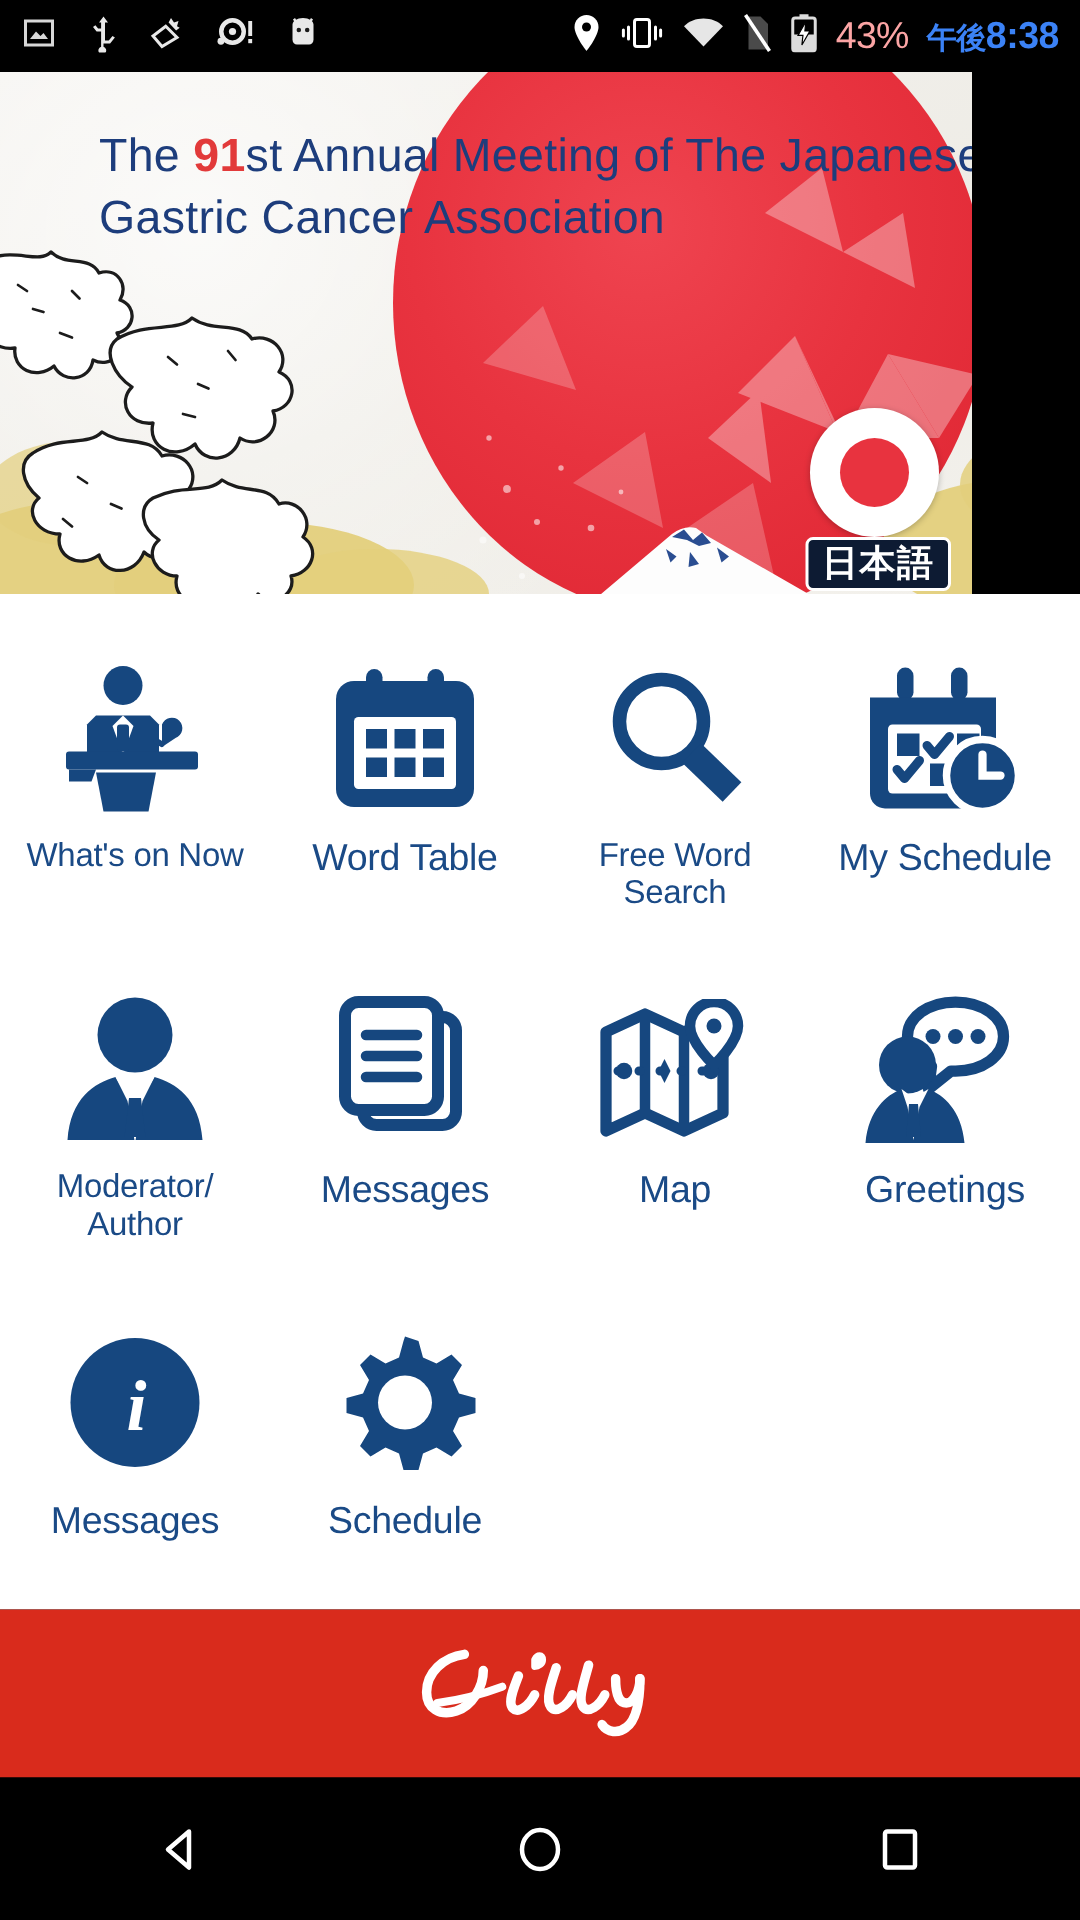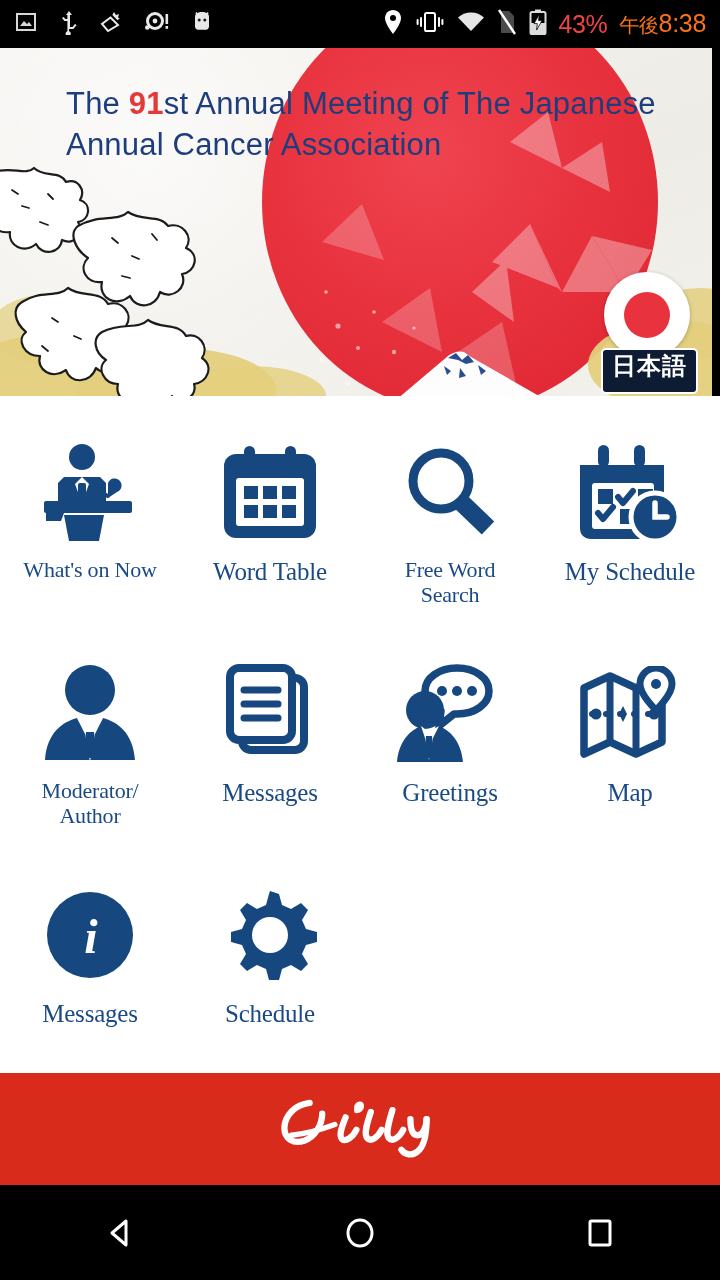--- a/index.html
+++ b/index.html
@@ -11,27 +11,27 @@
   }
 
   
   .statusbar {
     height:48px; width:720px; background:#000; color:#fff;
     display:flex; align-items:center; padding:0 14px;
   }
   .sb-left { display:flex; align-items:center; gap:20px; }
   .sb-right { display:flex; align-items:center; gap:12px; margin-left:auto; }
   .sb-ico { display:block; }
-  .sb-battery-text { font-size:25px; letter-spacing:-0.5px; font-weight:400; color:#ef4444; }
-  .sb-clock { font-size:25px; font-weight:400; color:#f97316; letter-spacing:-0.3px; }
+  .sb-battery-text { font-size:25px; letter-spacing:-0.5px; font-weight:400; color:#fca5a5; }
+  .sb-clock { font-size:25px; font-weight:700; color:#3b82f6; letter-spacing:-0.3px; }
   .sb-clock .ampm { font-size:20px; }
 
   
   .banner {
-    position:relative; width:712px; height:348px; overflow:hidden;
+    position:relative; width:648px; height:348px; overflow:hidden;
     background:#f2f0ec;
   }
   .banner-paper {
     position:absolute; inset:0;
     background:
       radial-gradient(circle at 20% 30%, rgba(255,255,255,.7), transparent 60%),
       linear-gradient(160deg,#f4f2ee 0%, #eeece6 55%, #f3f1ec 100%);
   }
   .sun {
     position:absolute; left:262px; top:-56px;
@@ -54,21 +54,21 @@
   .lang-btn {
     position:absolute; right:22px; bottom:38px;
     width:86px; height:86px; border-radius:50%;
     background:#fff; box-shadow:0 1px 4px rgba(0,0,0,.25);
     display:flex; align-items:center; justify-content:center;
   }
   .lang-btn .dot { width:46px; height:46px; border-radius:50%; background:#e8333f; }
   .lang-label {
     position:absolute; right:14px; bottom:2px;
     background:#0d1b33; color:#fff; font-size:24px; font-weight:700;
-    padding:2px 9px 12px; border-radius:5px;
+    padding:2px 9px 2px; border-radius:5px;
     border:2px solid #fff; letter-spacing:1px; line-height:1.15;
   }
 
   
   .grid-wrap { width:720px; height:677px; background:#fff; padding-top:30px; }
   .grid {
     display:grid;
     grid-template-columns:repeat(4,180px);
     grid-template-rows:repeat(3,221px);
   }
@@ -76,21 +76,21 @@
     display:flex; flex-direction:column;
     align-items:center; justify-content:flex-start;
     padding-top:8px; cursor:pointer;
   }
   .cell .ico {
     height:118px; display:flex; align-items:center; justify-content:center;
   }
   .cell .lbl {
     margin-top:6px; text-align:center;
     color:#1a4a86; font-size:25px; line-height:1.12;
-    font-weight:400; letter-spacing:-0.2px; padding:0 4px;font-family:Liberation Serif, serif;
+    font-weight:400; letter-spacing:-0.2px; padding:0 4px;
   }
   .cell .lbl.sm { font-size:22px; }
   .cell .lbl.xsm { font-size:21px; }
 
   
   .footer {
     width:720px; height:112px; background:#d92b1c;
     display:flex; align-items:center; justify-content:center;
   }
   .lilly { width:180px; height:70px; }
@@ -237,21 +237,21 @@
     <g fill="#2a4d91">
       <path d="M52 10 L60 5 L66 12 L72 7 L78 14 L70 16 L62 12 Z"></path>
       <path d="M48 18 l7 5 l-4 4 z"></path>
       <path d="M82 17 l8 6 l-5 4 z"></path>
       <path d="M64 20 l6 8 l-7 2 z"></path>
     </g>
   </svg>
 
   <div class="banner-title">
     <span>The </span><span class="num">91</span><span>st Annual Meeting of The Japanese</span><br>
-    <span>Annual Cancer Association</span>
+    <span>Gastric Cancer Association</span>
   </div>
 
   <div class="lang-btn">
     <span class="dot"></span>
   </div>
   <div class="lang-label">日本語</div>
 </div>
 
 <div class="grid-wrap">
   <div class="grid">
@@ -345,54 +345,54 @@
               <path d="M24 40 h34"></path>
               <path d="M24 54 h34"></path>
           </g>
         </svg>
       </span>
       <span class="lbl">Messages</span>
     </div>
 
     <div class="cell">
       <span class="ico">
-        <svg width="110" height="100" viewBox="0 0 110 100">
-          <path d="M62 4 C44 4 30 14 30 27 C30 36 36 43 46 47 L44 62 L59 50 C60 50 61 50 62 50 C80 50 94 40 94 27 C94 14 80 4 62 4 Z" fill="#ffffff" stroke="#16477f" stroke-width="7.5" stroke-linejoin="round"></path>
-          <circle cx="47" cy="27" r="5" fill="#16477f"></circle>
-          <circle cx="62" cy="27" r="5" fill="#16477f"></circle>
-          <circle cx="77" cy="27" r="5" fill="#16477f"></circle>
-          <circle cx="30" cy="46" r="19" fill="#16477f"></circle>
-          <path d="M2 98 C4 76 16 66 26 62 L34 78 L44 62 C54 66 66 76 68 98 Z" fill="#16477f"></path>
-          <path d="M26 62 L34 68 L44 62 L38 74 L34 96 L30 74 Z" fill="#ffffff"></path>
-          <path d="M31 72 h6 l2 22 h-10 z" fill="#16477f"></path>
-        </svg>
-      </span>
-      <span class="lbl">Greetings</span>
-    </div>
-
-    <div class="cell">
-      <span class="ico">
         <svg width="104" height="96" viewBox="0 0 104 96">
           <path d="M6 22 L32 10 L58 22 L84 10 L84 76 L58 88 L32 76 L6 88 Z" fill="none" stroke="#16477f" stroke-width="7.5" stroke-linejoin="round"></path>
           <path d="M32 10 v66 M58 22 v66" stroke="#16477f" stroke-width="7" fill="none"></path>
           <g stroke="#16477f" stroke-width="6" stroke-linecap="round" stroke-dasharray="1 13">
             <path d="M14 48 h66"></path>
           </g>
           <circle cx="18" cy="48" r="5.5" fill="#16477f"></circle>
           <circle cx="76" cy="48" r="5.5" fill="#16477f"></circle>
           <path d="M45 40 l4 8 l-4 8 l-4 -8 z" fill="#16477f"></path>
           <path d="M78 2 a16 16 0 0 1 16 16 c0 11 -16 26 -16 26 S62 29 62 18 A16 16 0 0 1 78 2 z" fill="#ffffff" stroke="#16477f" stroke-width="7"></path>
           <circle cx="78" cy="18" r="5" fill="#16477f"></circle>
         </svg>
       </span>
       <span class="lbl">Map</span>
     </div>
 
     <div class="cell">
       <span class="ico">
+        <svg width="110" height="100" viewBox="0 0 110 100">
+          <path d="M62 4 C44 4 30 14 30 27 C30 36 36 43 46 47 L44 62 L59 50 C60 50 61 50 62 50 C80 50 94 40 94 27 C94 14 80 4 62 4 Z" fill="#ffffff" stroke="#16477f" stroke-width="7.5" stroke-linejoin="round"></path>
+          <circle cx="47" cy="27" r="5" fill="#16477f"></circle>
+          <circle cx="62" cy="27" r="5" fill="#16477f"></circle>
+          <circle cx="77" cy="27" r="5" fill="#16477f"></circle>
+          <circle cx="30" cy="46" r="19" fill="#16477f"></circle>
+          <path d="M2 98 C4 76 16 66 26 62 L34 78 L44 62 C54 66 66 76 68 98 Z" fill="#16477f"></path>
+          <path d="M26 62 L34 68 L44 62 L38 74 L34 96 L30 74 Z" fill="#ffffff"></path>
+          <path d="M31 72 h6 l2 22 h-10 z" fill="#16477f"></path>
+        </svg>
+      </span>
+      <span class="lbl">Greetings</span>
+    </div>
+
+    <div class="cell">
+      <span class="ico">
         <svg width="90" height="90" viewBox="0 0 90 90">
           <circle cx="45" cy="45" r="43" fill="#16477f"></circle>
           <text x="46" y="63" font-family="'Liberation Serif', serif" font-style="italic" font-weight="700" font-size="48" fill="#ffffff" text-anchor="middle">i</text>
         </svg>
       </span>
       <span class="lbl">Messages</span>
     </div>
 
 
     <div class="cell">

